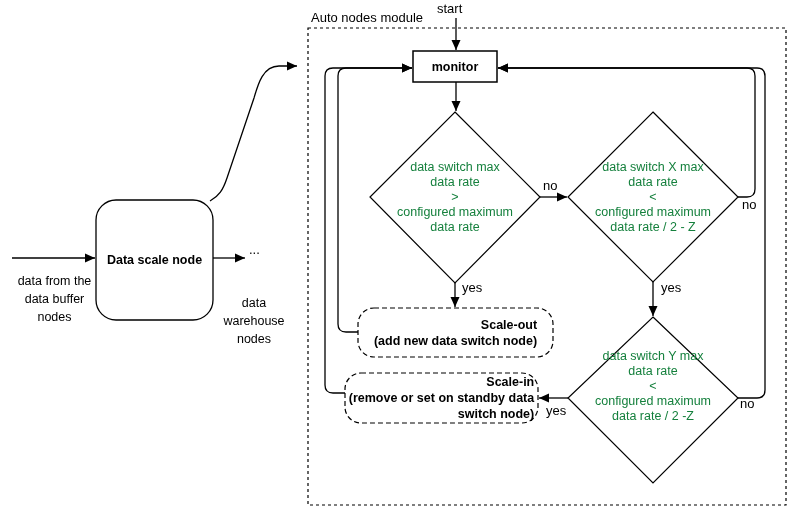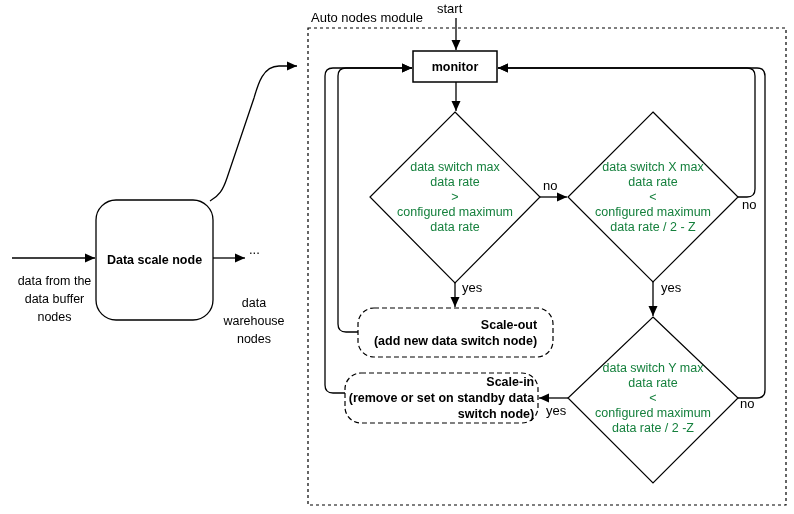--- a/index.html
+++ b/index.html
@@ -115,21 +115,21 @@
   <div class="lbl" style="left:375px; top:160px; width:160px;">data switch max
 data rate
 &gt;
 configured maximum
 data rate</div>
   <div class="lbl" style="left:573px; top:160px; width:160px;">data switch X max
 data rate
 &lt;
 configured maximum
 data rate / 2 - Z</div>
-  <div class="lbl" style="left:573px; top:361px; width:160px;">data switch Y max
+  <div class="lbl" style="left:573px; top:349px; width:160px;">data switch Y max
 data rate
 &lt;
 configured maximum
 data rate / 2 -Z</div>
 
   <div class="node-text" style="left:358px; top:308px; width:195px; height:49px;">Scale-out
 (add new data switch node)</div>
   <div class="node-text" style="left:345px; top:373px; width:193px; height:50px;">Scale-in
 (remove or set on standby data
 switch node)</div>

